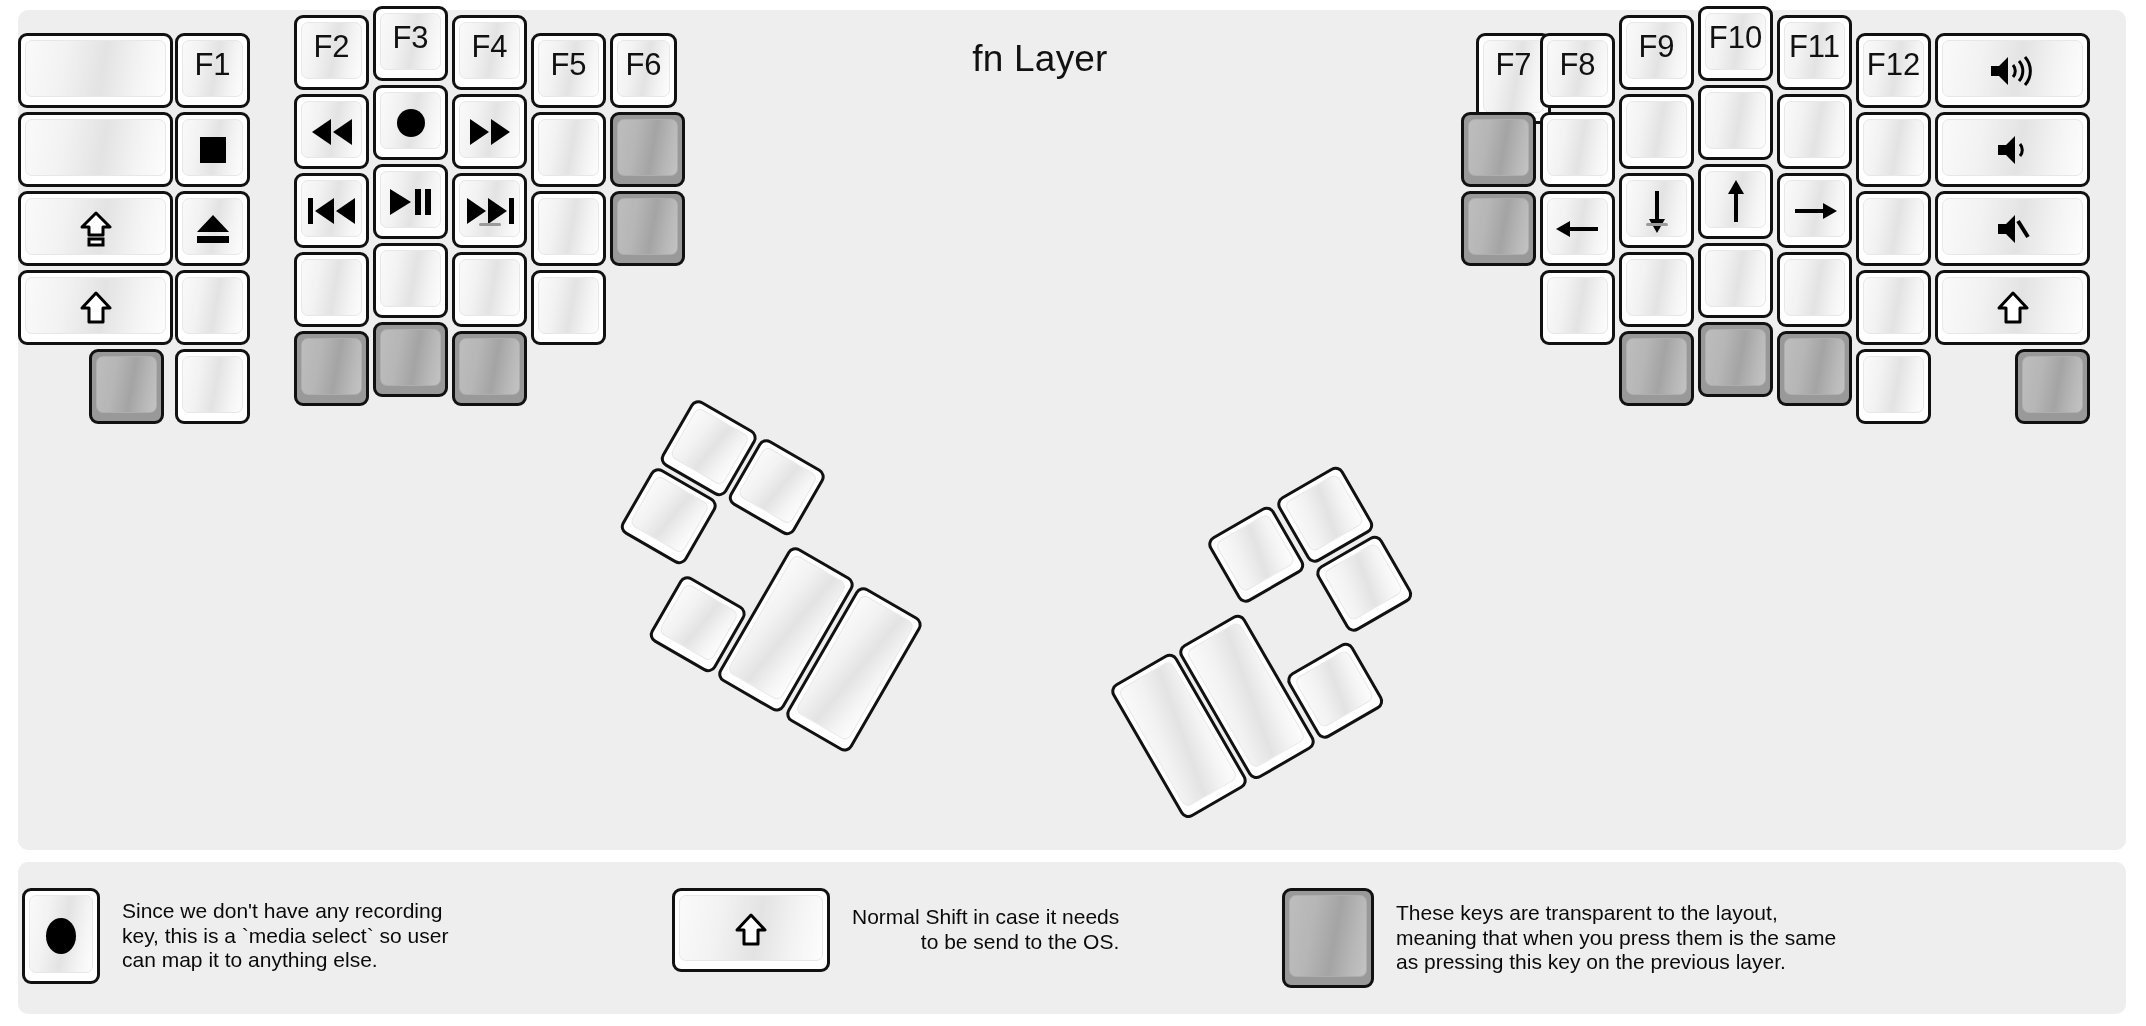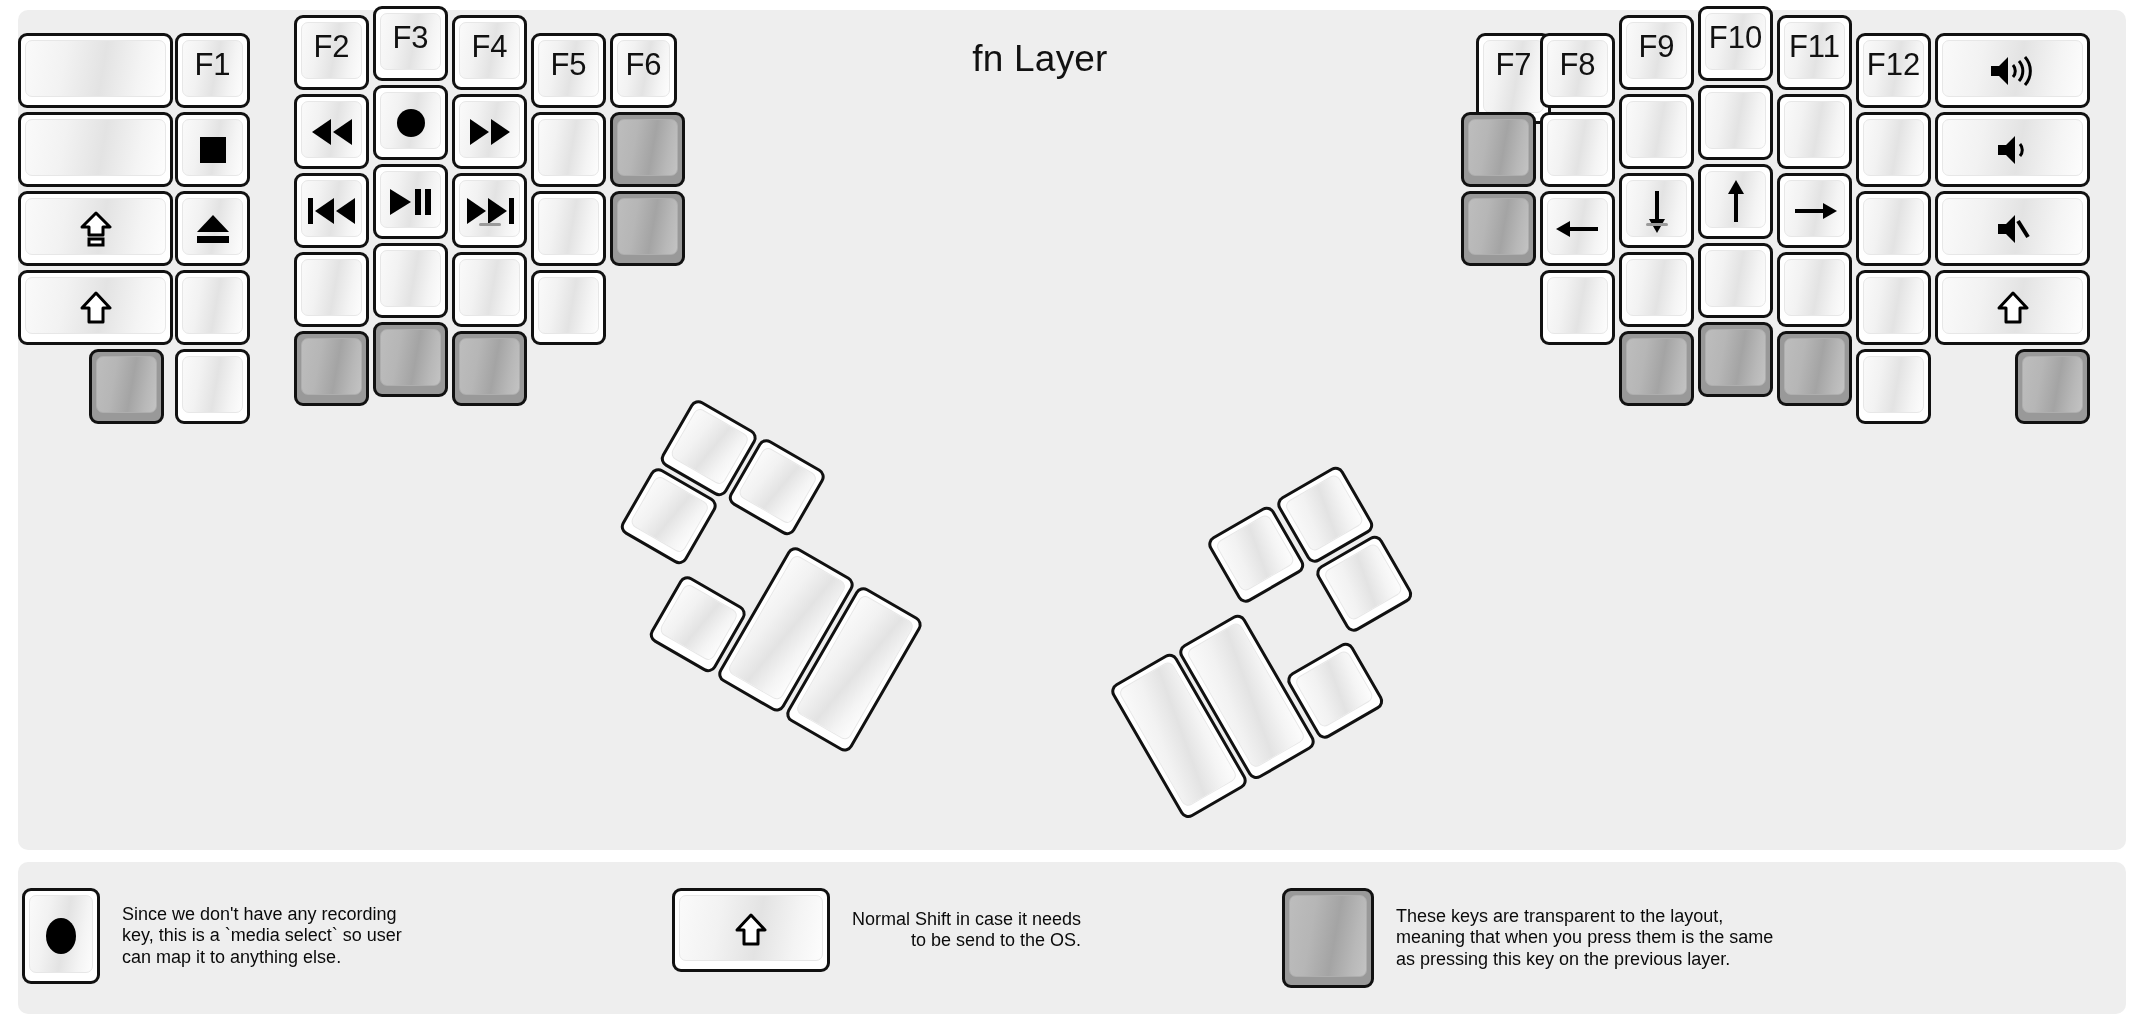--- a/index.html
+++ b/index.html
@@ -45,21 +45,21 @@
     background:linear-gradient(100deg,#bdbdbd 0%,#b6b6b6 30%,#a4a4a4 58%,#b8b8b8 82%,#c3c3c3 100%);
     border:1px solid #aeaeae;
   }
 
   .key svg{display:block;}
 
   
   .legend-item{position:absolute;display:flex;align-items:center;}
   .legend-key{position:relative;flex:0 0 auto;}
   .legend-text{
-    margin-left:22px;font-size:18px;line-height:1.18;color:#0a0a0a;
+    margin-left:22px;font-size:21px;line-height:1.18;color:#0a0a0a;
     font-family:"Liberation Sans",sans-serif;white-space:pre-line;
   }
 </style>
 </head>
 <body>
 
 <div id="stage">
 
   <div class="panel" id="kb-panel"></div>
   <div class="panel" id="legend-panel"></div>

